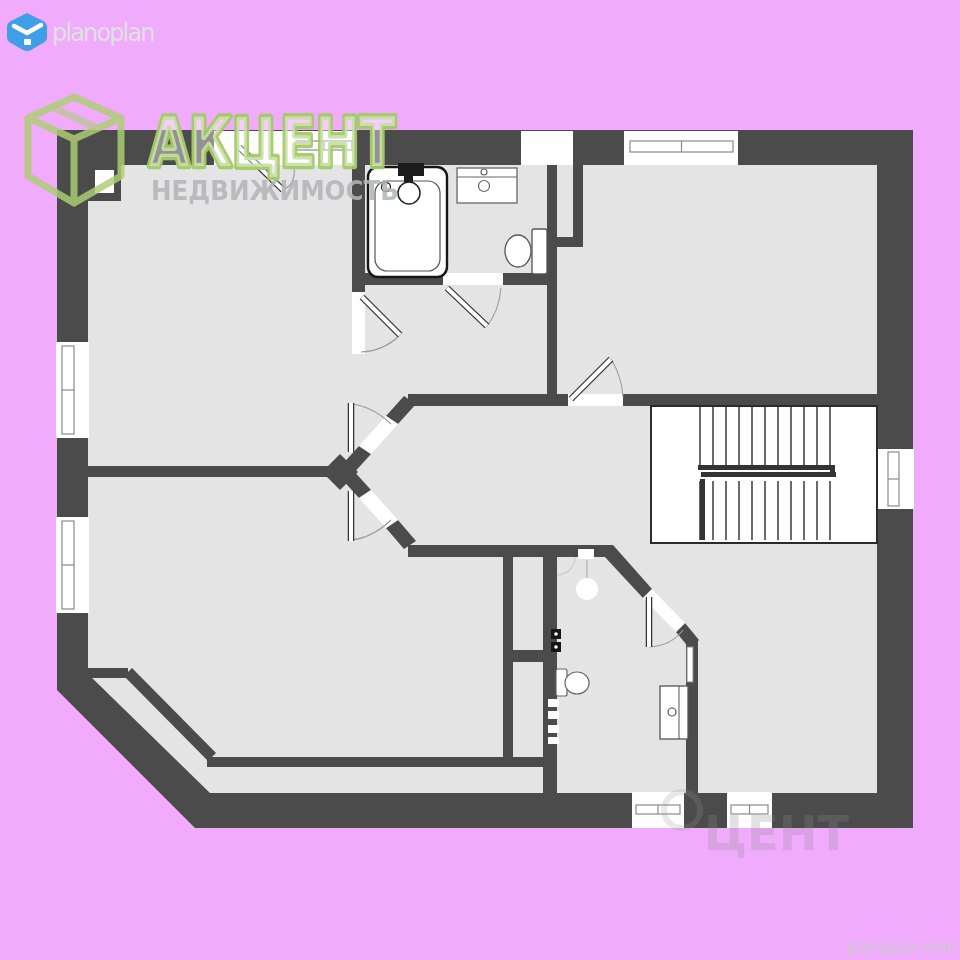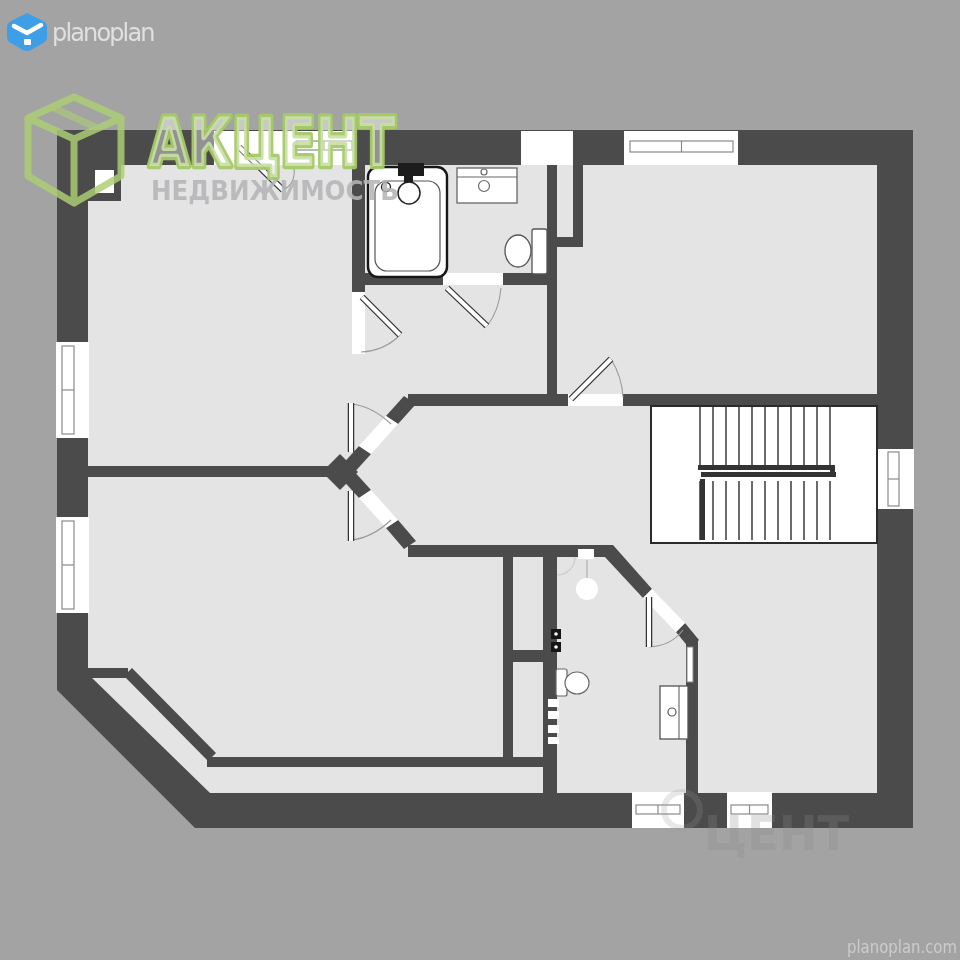--- a/index.html
+++ b/index.html
@@ -1,16 +1,16 @@
 <!DOCTYPE html>
 <html><head>
 <meta charset="utf-8">
 <style>
   html,body{margin:0;padding:0;background:#ffffff;}
-  #stage{position:relative;width:960px;height:960px;background:#a3a3a3;overflow:hidden;
+  #stage{position:relative;width:960px;height:960px;background:#f0abfc;overflow:hidden;
          font-family:"DejaVu Sans","Liberation Sans",sans-serif;}
   svg{position:absolute;left:0;top:0;}
   text{font-family:"DejaVu Sans","Liberation Sans",sans-serif;}
 </style>
 </head>
 <body>
 
 <div id="stage">
   <svg id="plan-svg" width="960" height="960" viewBox="0 0 960 960">
 

